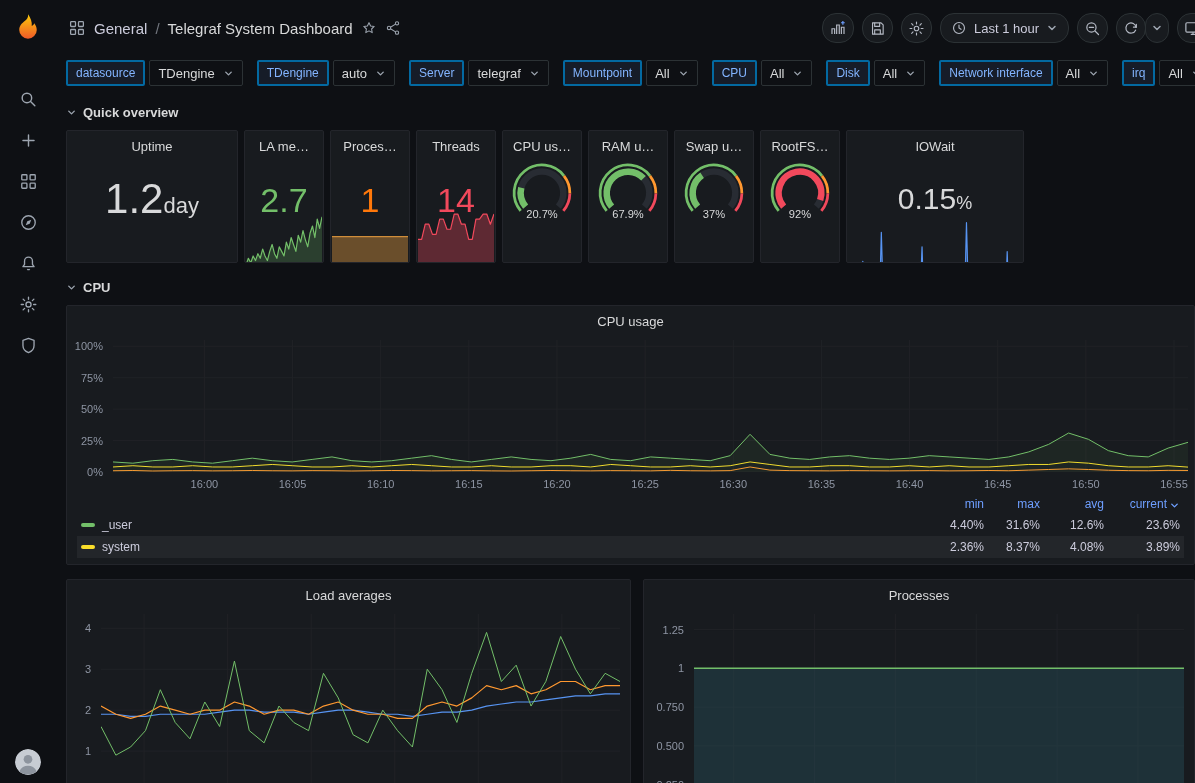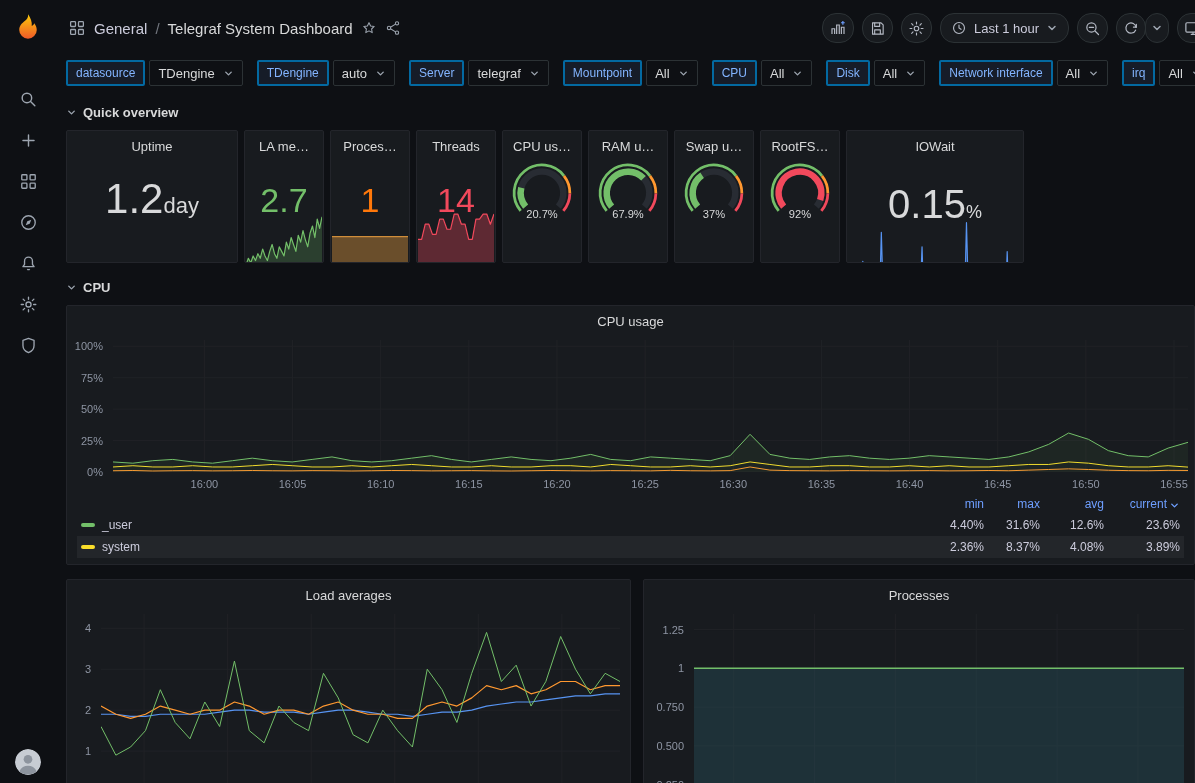--- a/index.html
+++ b/index.html
@@ -418,21 +418,21 @@
           </svg>
         </div>
       </div>
       <div class="panel stat xwide">
         <div class="stat-title">IOWait</div>
         <div class="spark" style="height: 48px;"><svg viewBox="0 0 100 100" preserveAspectRatio="none">
             <polygon points="0,100 0.00,94.44 2.13,50.00 4.26,88.89 6.38,91.67 8.51,27.78 10.64,86.11 12.77,94.44 14.89,66.67 17.02,91.67 19.15,11.11 21.28,83.33 23.40,94.44 25.53,75.00 27.66,88.89 29.79,38.89 31.91,91.67 34.04,86.11 36.17,58.33 38.30,94.44 40.43,77.78 42.55,19.44 44.68,88.89 46.81,94.44 48.94,69.44 51.06,86.11 53.19,91.67 55.32,33.33 57.45,83.33 59.57,52.78 61.70,91.67 63.83,75.00 65.96,94.44 68.09,5.56 70.21,86.11 72.34,91.67 74.47,63.89 76.60,83.33 78.72,41.67 80.85,88.89 82.98,77.78 85.11,91.67 87.23,47.22 89.36,86.11 91.49,22.22 93.62,88.89 95.74,72.22 97.87,83.33 100.00,91.67 100,100" fill="#5794f2" fill-opacity="0.28"></polygon>
             <polyline points="0.00,94.44 2.13,50.00 4.26,88.89 6.38,91.67 8.51,27.78 10.64,86.11 12.77,94.44 14.89,66.67 17.02,91.67 19.15,11.11 21.28,83.33 23.40,94.44 25.53,75.00 27.66,88.89 29.79,38.89 31.91,91.67 34.04,86.11 36.17,58.33 38.30,94.44 40.43,77.78 42.55,19.44 44.68,88.89 46.81,94.44 48.94,69.44 51.06,86.11 53.19,91.67 55.32,33.33 57.45,83.33 59.57,52.78 61.70,91.67 63.83,75.00 65.96,94.44 68.09,5.56 70.21,86.11 72.34,91.67 74.47,63.89 76.60,83.33 78.72,41.67 80.85,88.89 82.98,77.78 85.11,91.67 87.23,47.22 89.36,86.11 91.49,22.22 93.62,88.89 95.74,72.22 97.87,83.33 100.00,91.67" fill="none" stroke="#5794f2" stroke-width="1.2" vector-effect="non-scaling-stroke" stroke-linejoin="round"></polyline>
           </svg></div>
         <div class="stat-val num">
-          <span style="color: rgb(216, 217, 218); font-size: 40px;">0.15</span>
+          <span style="color: rgb(216, 217, 218); font-size: 30px;">0.15</span>
           <span style="color: rgb(216, 217, 218); font-size: 18px;">%</span>
         </div>
       </div>
     </div>
 
   <div class="row-head">
     <span style="display:flex">
       <svg viewBox="0 0 16 16" width="11" height="11" fill="none" stroke="#9da5b0" stroke-width="2" stroke-linecap="round" stroke-linejoin="round">
           <path d="M4 6l4 4 4-4"></path>
         </svg>

